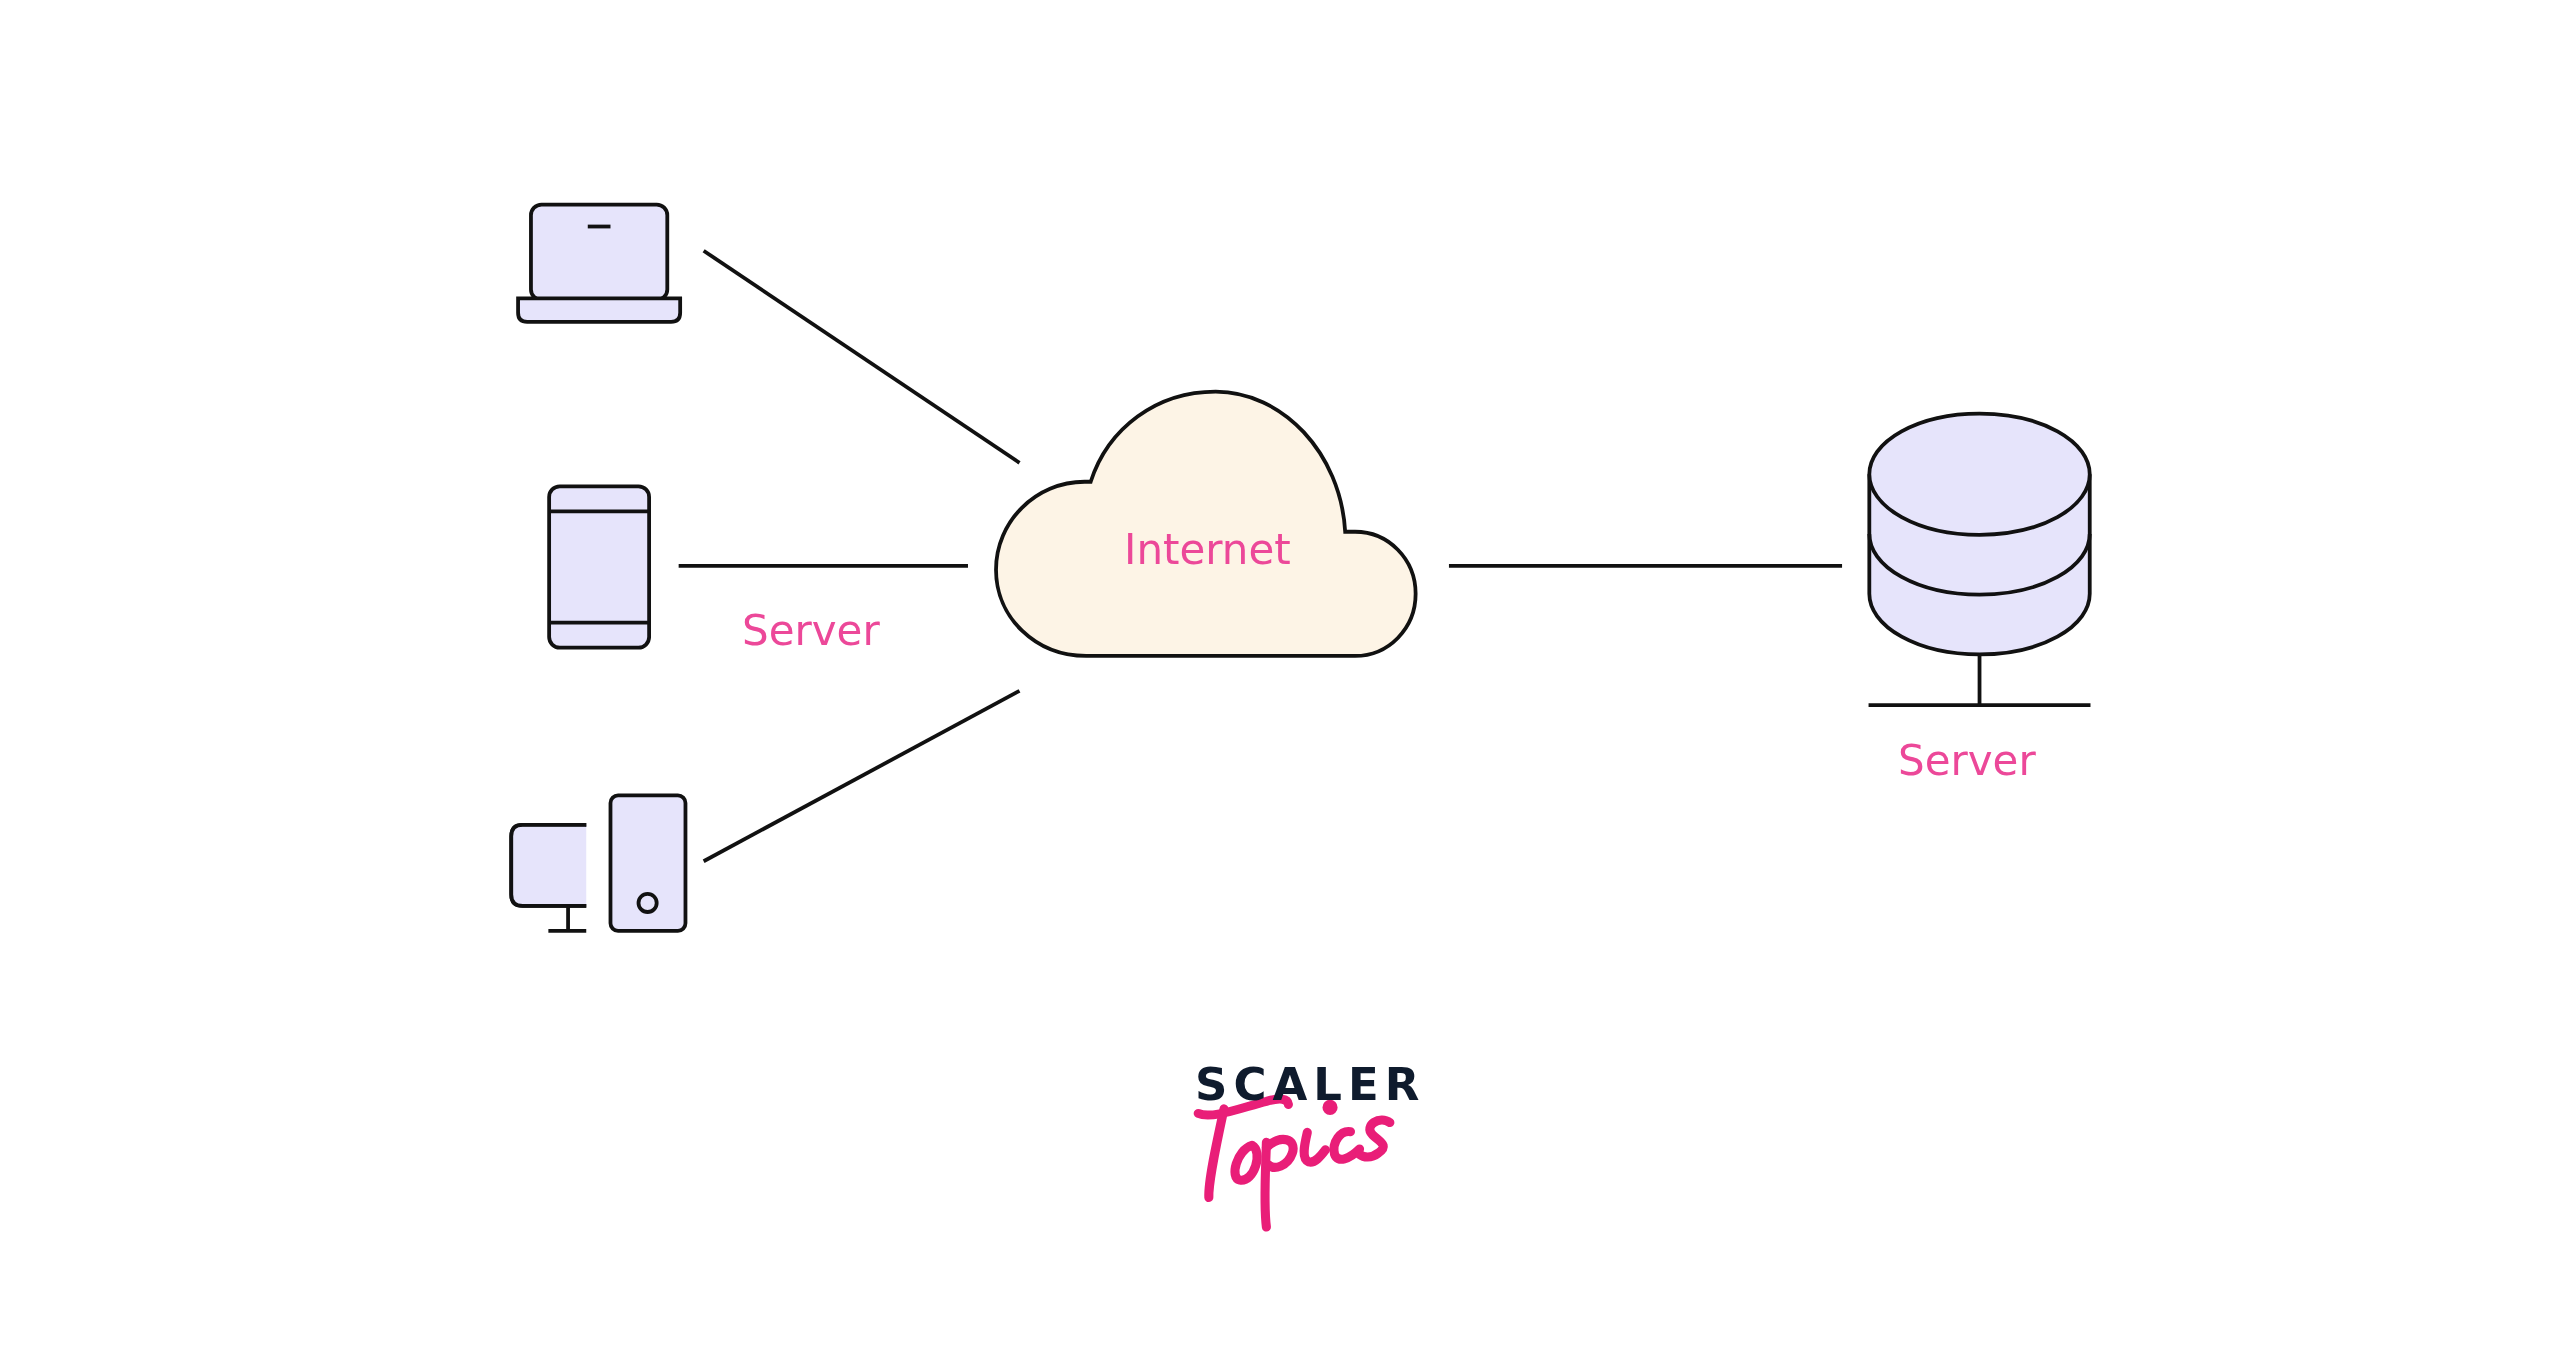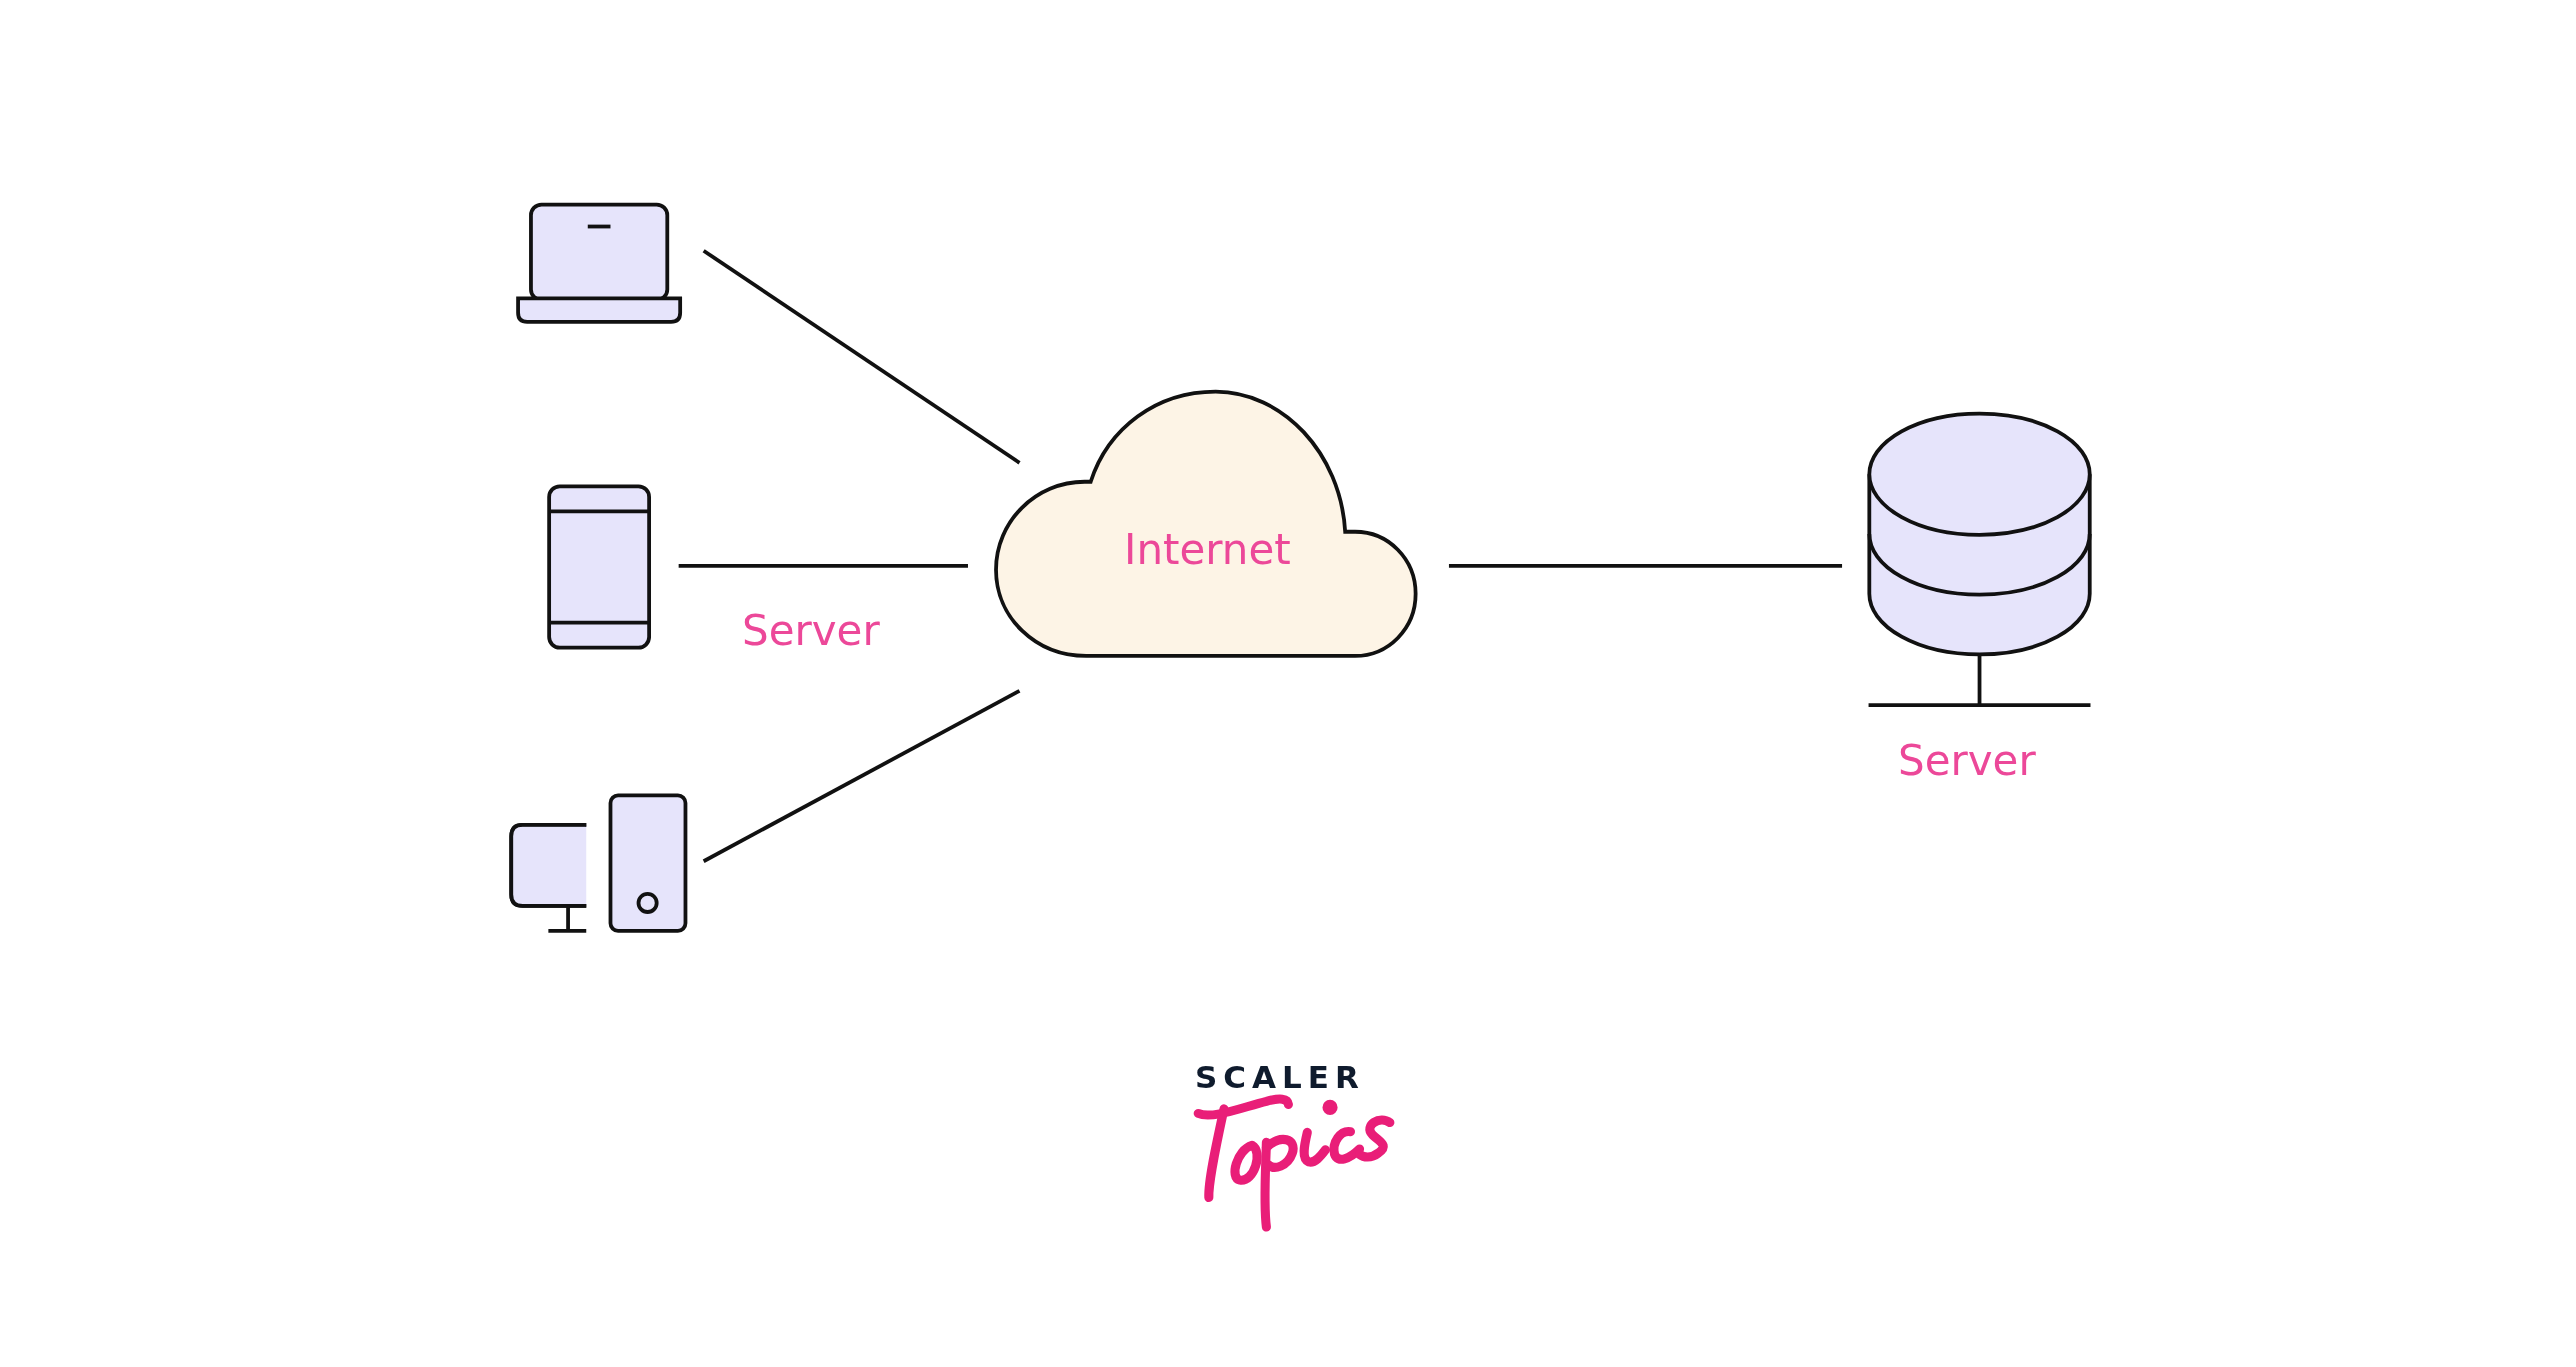--- a/index.html
+++ b/index.html
@@ -1,19 +1,19 @@
 <!DOCTYPE html>
 <html style="font-size:12px"><head>
 <meta charset="utf-8">
 <style>
   html, body { margin:0; padding:0; background:#ffffff; }
   body { width:2576px; height:1368px; position:relative; overflow:hidden; font-family:"Liberation Sans", "DejaVu Sans", sans-serif; }
   svg.stage { position:absolute; left:0; top:0; width:2576px; height:1368px; }
   .lbl { position:absolute; font-family:"DejaVu Sans", "Liberation Sans", sans-serif; font-size:42px; color:#ec4899; line-height:1; white-space:nowrap; }
-  .brand { position:absolute; left:1195px; top:1062px; font-family:"DejaVu Sans", sans-serif; font-weight:bold; font-size:31px; letter-spacing:6px; color:#0f1b2d; line-height:1; }
+  .brand { position:absolute; left:1195px; top:1062px; font-family:"DejaVu Sans", sans-serif; font-weight:bold; font-size:45px; letter-spacing:6px; color:#0f1b2d; line-height:1; }
 </style>
 </head>
 <body>
 
 <svg class="stage" viewBox="0 0 3401 1806">
 
   <line x1="929" y1="331" x2="1346" y2="611" stroke="#111" stroke-width="5"></line>
   <line x1="896" y1="747" x2="1278" y2="747" stroke="#111" stroke-width="5"></line>
   <line x1="929" y1="1137" x2="1346" y2="912" stroke="#111" stroke-width="5"></line>
   <line x1="1913" y1="747" x2="2432" y2="747" stroke="#111" stroke-width="5"></line>

